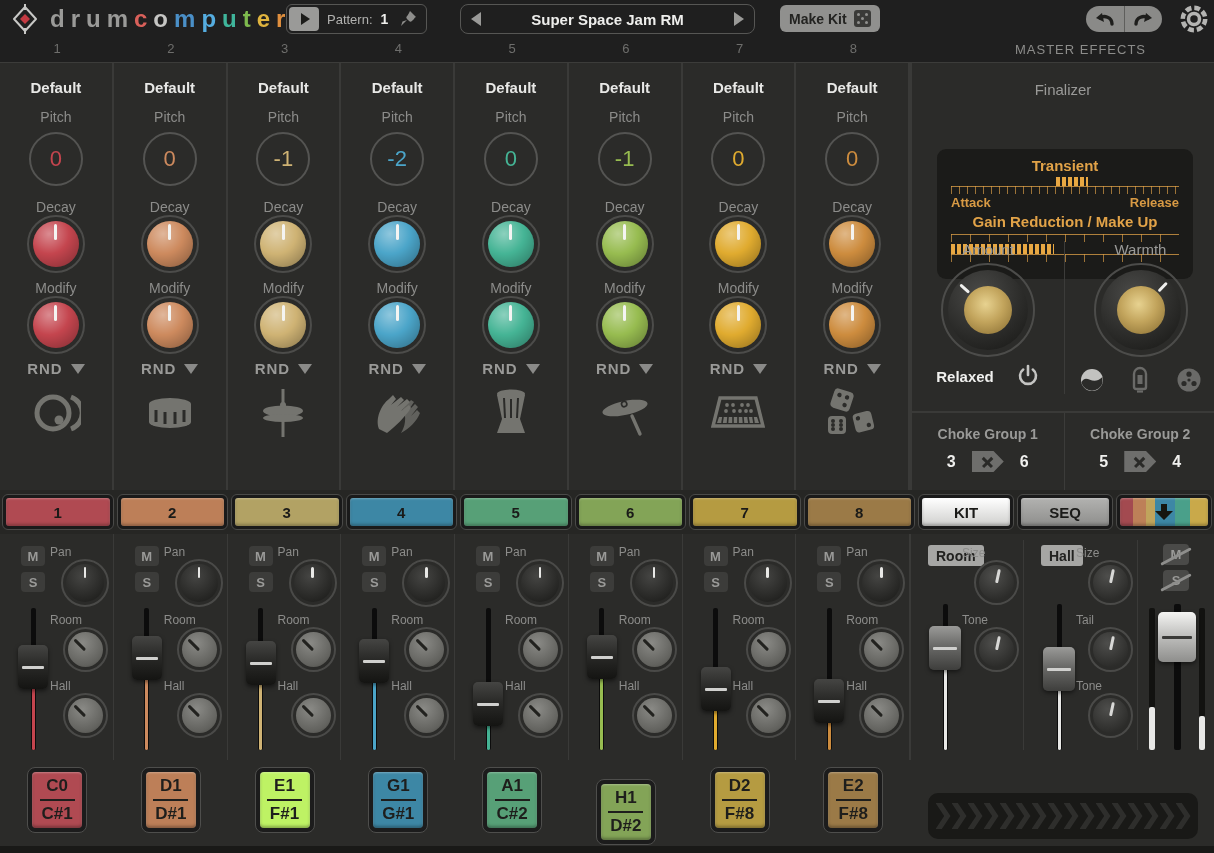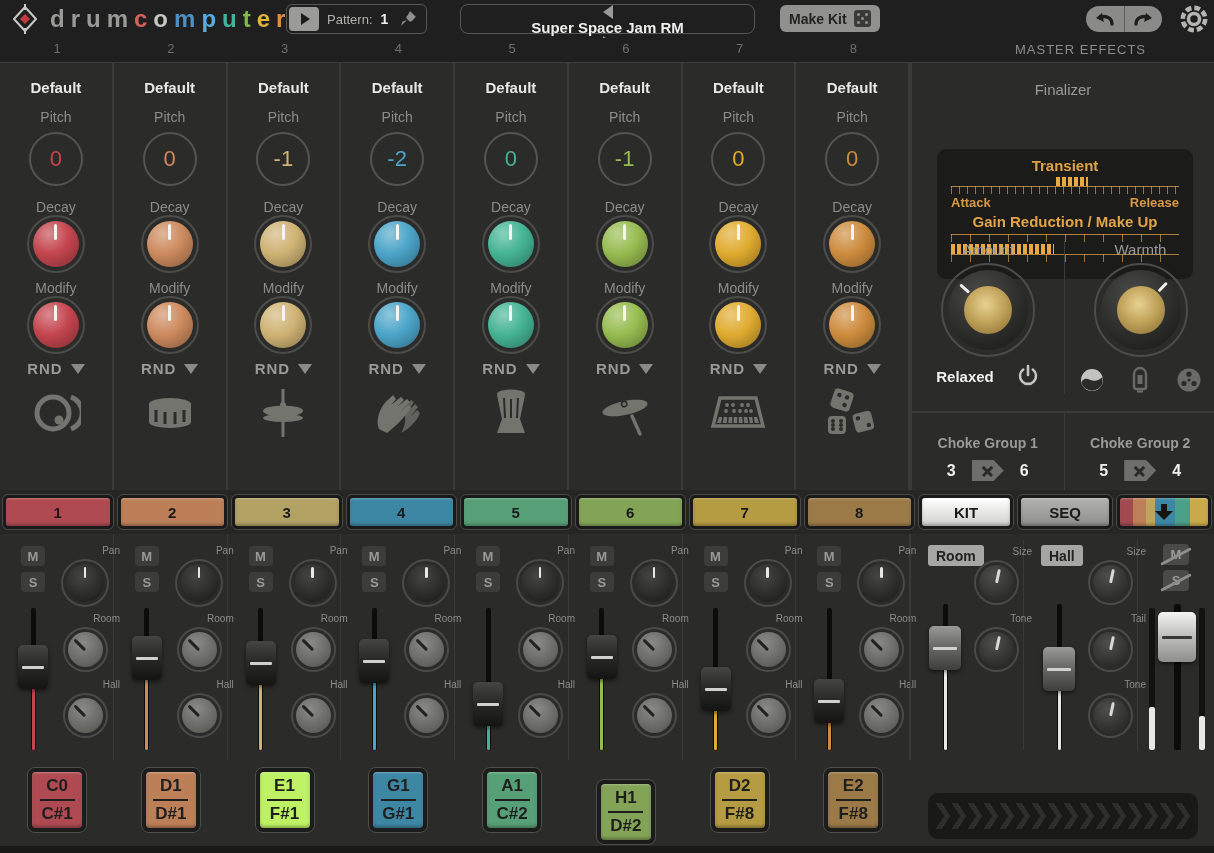--- a/index.html
+++ b/index.html
@@ -10,21 +10,21 @@
   
   #topbar { position:absolute; left:0; top:0; width:1214px; height:38px; background:#1f1f1f; display:flex; align-items:center; }
   #logo { display:flex; align-items:center; gap:10px; margin-left:10px; }
   #logo-text { font-size:24px; font-weight:bold; letter-spacing:6px; color:#9a9a98; white-space:nowrap; }
   #pattern-group { position:absolute; left:286px; top:4px; height:30px; border:1px solid #565654; border-radius:6px; display:flex; align-items:center; padding:2px; gap:8px; }
   #play-btn { width:30px; height:24px; background:#9a9a98; border-radius:4px; display:flex; align-items:center; justify-content:center; }
   #play-btn .tri { width:0; height:0; border-left:9px solid #1c1c1a; border-top:6px solid transparent; border-bottom:6px solid transparent; margin-left:2px; }
   .dim-label { color:#b2b2b0; font-size:13px; }
   .bright { color:#eeeeec; font-weight:bold; font-size:14px; }
   #pattern-group svg { margin:0 6px 0 2px; }
-  #preset-group { position:absolute; left:460px; top:4px; width:295px; height:30px; border:1px solid #565654; border-radius:8px; display:flex; align-items:center; justify-content:space-between; padding:0 10px;flex-direction:column; }
+  #preset-group { position:absolute; left:460px; top:4px; width:295px; height:30px; border:1px solid #565654; border-radius:8px; display:flex; align-items:center; justify-content:space-between; padding:0 10px; }
   .nav-tri-l { width:0; height:0; border-right:10px solid #9a9a98; border-top:7px solid transparent; border-bottom:7px solid transparent; }
   .nav-tri-r { width:0; height:0; border-left:10px solid #9a9a98; border-top:7px solid transparent; border-bottom:7px solid transparent; }
   #preset-name { color:#eeeeec; font-weight:bold; font-size:15px; }
   #makekit-btn { position:absolute; left:780px; top:5px; height:27px; background:#90908e; border-radius:6px; display:flex; align-items:center; gap:7px; padding:0 9px; font-weight:bold; font-size:14px; color:#232321; }
   #makekit-dice { width:17px; height:17px; background:#3a3a38; border-radius:3px; position:relative; }
   #makekit-dice i { position:absolute; width:3px; height:3px; border-radius:50%; background:#90908e; }
   #undoredo { position:absolute; left:1086px; top:6px; width:76px; height:26px; background:#8a8a88; border-radius:13px; display:flex; }
   #undoredo .half { flex:1; display:flex; align-items:center; justify-content:center; }
   #undoredo .half:first-child { border-right:1px solid #5e5e5c; }
   #gear { position:absolute; left:1178px; top:3px; }
@@ -66,21 +66,21 @@
   #warmth-sec { position:absolute; left:152px; top:178px; width:152px; text-align:center; border-left:1px solid #3c3c3a; }
   .fx-knob-label { color:#9a9a98; font-size:15px; }
   .big-knob { position:relative; width:80px; height:80px; margin:12px auto 0; border-radius:50%; background:radial-gradient(circle at 40% 30%, #4a4a48, #2a2a28 60%, #161614); }
   .big-knob .gold { position:absolute; left:50%; top:50%; width:48px; height:48px; margin:-24px 0 0 -24px; border-radius:50%; background:radial-gradient(circle at 45% 38%, #e7d290, #c2a45c 45%, #8a6f33 95%); }
   .big-knob .ptr { position:absolute; left:50%; top:50%; width:3px; height:38px; margin-left:-1.5px; margin-top:-38px; transform-origin:50% 38px; }
   .big-knob .ptr i { display:block; width:3px; height:12px; background:#f0f0ee; border-radius:2px; }
   #relaxed-row { margin-top:14px; display:flex; align-items:center; justify-content:center; gap:22px; }
   #relaxed-label { color:#f0f0ee; font-weight:bold; font-size:15px; }
   #warmth-icons { margin-top:16px; display:flex; align-items:center; justify-content:center; gap:24px; }
   #choke-sec { position:absolute; left:0; top:348px; width:304px; height:80px; border-top:2px solid #3a3a38; display:flex; }
-  .choke-group { flex:1; text-align:center; padding-top:22px; }
+  .choke-group { flex:1; text-align:center; padding-top:13px; }
   .choke-group:first-child { border-right:1px solid #3c3c3a; }
   .choke-title { color:#9a9a98; font-weight:bold; font-size:14px; }
   .choke-row { margin-top:9px; display:flex; align-items:center; justify-content:center; gap:16px; }
   .choke-val { color:#f0f0ee; font-weight:bold; font-size:16px; }
   .choke-x { position:relative; width:32px; height:21px; background:#6e6e6c; clip-path:polygon(0 0, 68% 0, 100% 50%, 68% 100%, 0 100%); }
   .choke-x::before, .choke-x::after { content:""; position:absolute; left:9px; top:9.5px; width:13px; height:2.5px; background:#2a2a28; }
   .choke-x::before { transform:rotate(45deg); }
   .choke-x::after { transform:rotate(-45deg); }
 
   
@@ -91,21 +91,21 @@
   #kit-face { background:linear-gradient(#ffffff,#cfcfcd);text-align:right; }
   #seq-face { background:linear-gradient(#b2b2b0,#8e8e8c); }
   #multi-face { position:relative; background:linear-gradient(90deg,#a34a50 0 15%, #bd8058 15% 30%, #c0a45c 30% 40%, #3d87a5 40% 62%, #4aa08a 62% 80%, #c9a94a 80% 100%); }
   #multi-face .dl-arrow { position:absolute; left:50%; top:50%; transform:translate(-50%,-50%); }
 
   
   #mixer { position:absolute; left:0; top:534px; width:1214px; height:226px; }
   #strips { position:absolute; left:0; top:0; width:910px; height:226px; display:grid; grid-template-columns:repeat(8,1fr); }
   .strip { position:relative; border-right:1px solid #3a3a38; }
   .ms-btn { position:absolute; left:21px; width:24px; height:20px; background:#3c3c3a; border-radius:4px; color:#9a9a98; font-size:13px; font-weight:bold; display:flex; align-items:center; justify-content:center; }
-  .mix-label { position:absolute; width:70px; text-align:right; color:#8c8c8a; font-size:10px; }
+  .mix-label { position:absolute; width:70px; text-align:left; color:#8c8c8a; font-size:12px; }
   .pan-knob { position:absolute; width:38px; height:38px; border-radius:50%; background:radial-gradient(circle at 42% 32%, #454543, #232321 75%); }
   .pan-knob::after { content:""; position:absolute; left:50%; top:3px; width:2.5px; height:11px; margin-left:-1.25px; background:#e8e8e6; border-radius:2px; }
   .gray-knob { position:absolute; width:35px; height:35px; border-radius:50%; background:radial-gradient(circle at 42% 32%, #8a8a86, #62625e 70%, #44443f); }
   .gray-knob::after { content:""; position:absolute; left:50%; top:50%; width:2.5px; height:15px; margin-left:-1.25px; background:#22221f; border-radius:2px; transform-origin:50% 0; transform:rotate(135deg); }
   .dark-knob { position:absolute; width:35px; height:35px; border-radius:50%; background:radial-gradient(circle at 42% 32%, #4e4e4c, #2c2c2a 75%); }
   .dark-knob::after { content:""; position:absolute; left:50%; top:50%; width:2.5px; height:14px; margin-left:-1.25px; background:#d8d8d6; border-radius:2px; transform-origin:50% 100%; margin-top:-14px; transform:rotate(12deg); }
   .knob-arc { position:absolute; border:2px solid #4a4a48; border-radius:50%; }
   .fader { position:absolute; }
   .ftrack { position:absolute; left:50%; top:0; width:5px; margin-left:-2.5px; background:#0c0c0c; border-radius:2px; height:100%; }
   .ffill { position:absolute; left:50%; width:3px; margin-left:-1.5px; border-radius:2px; }

